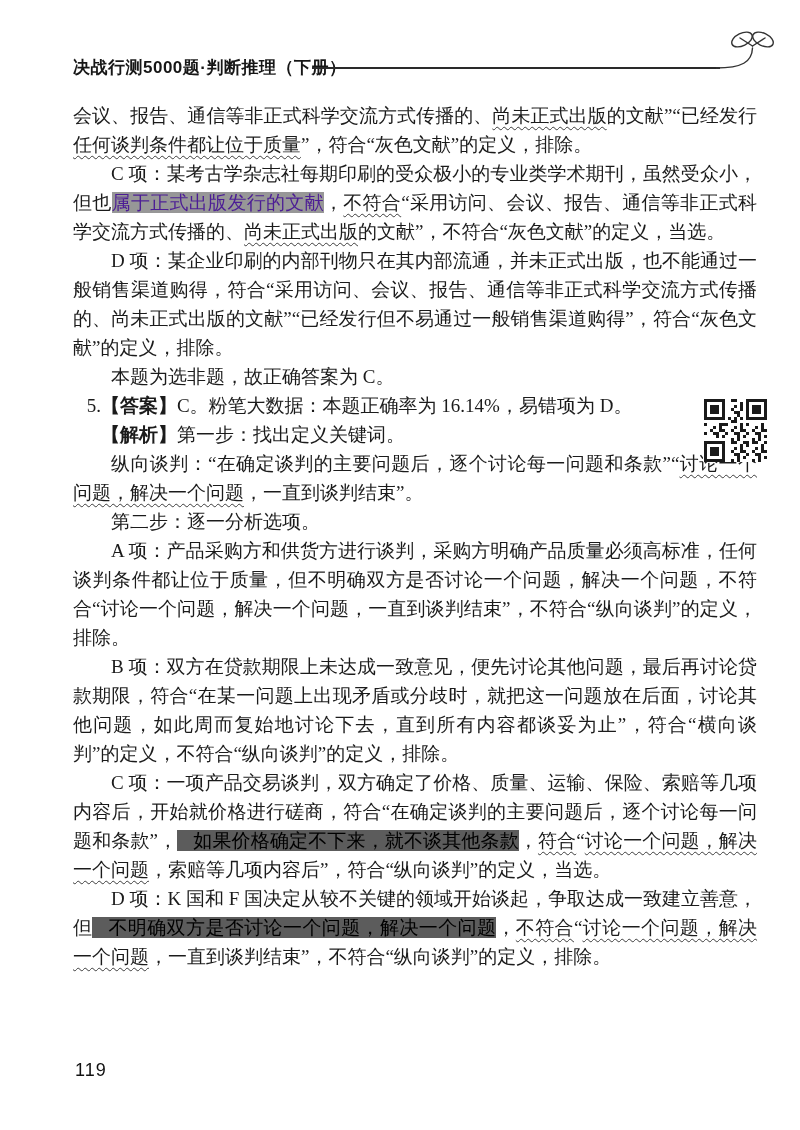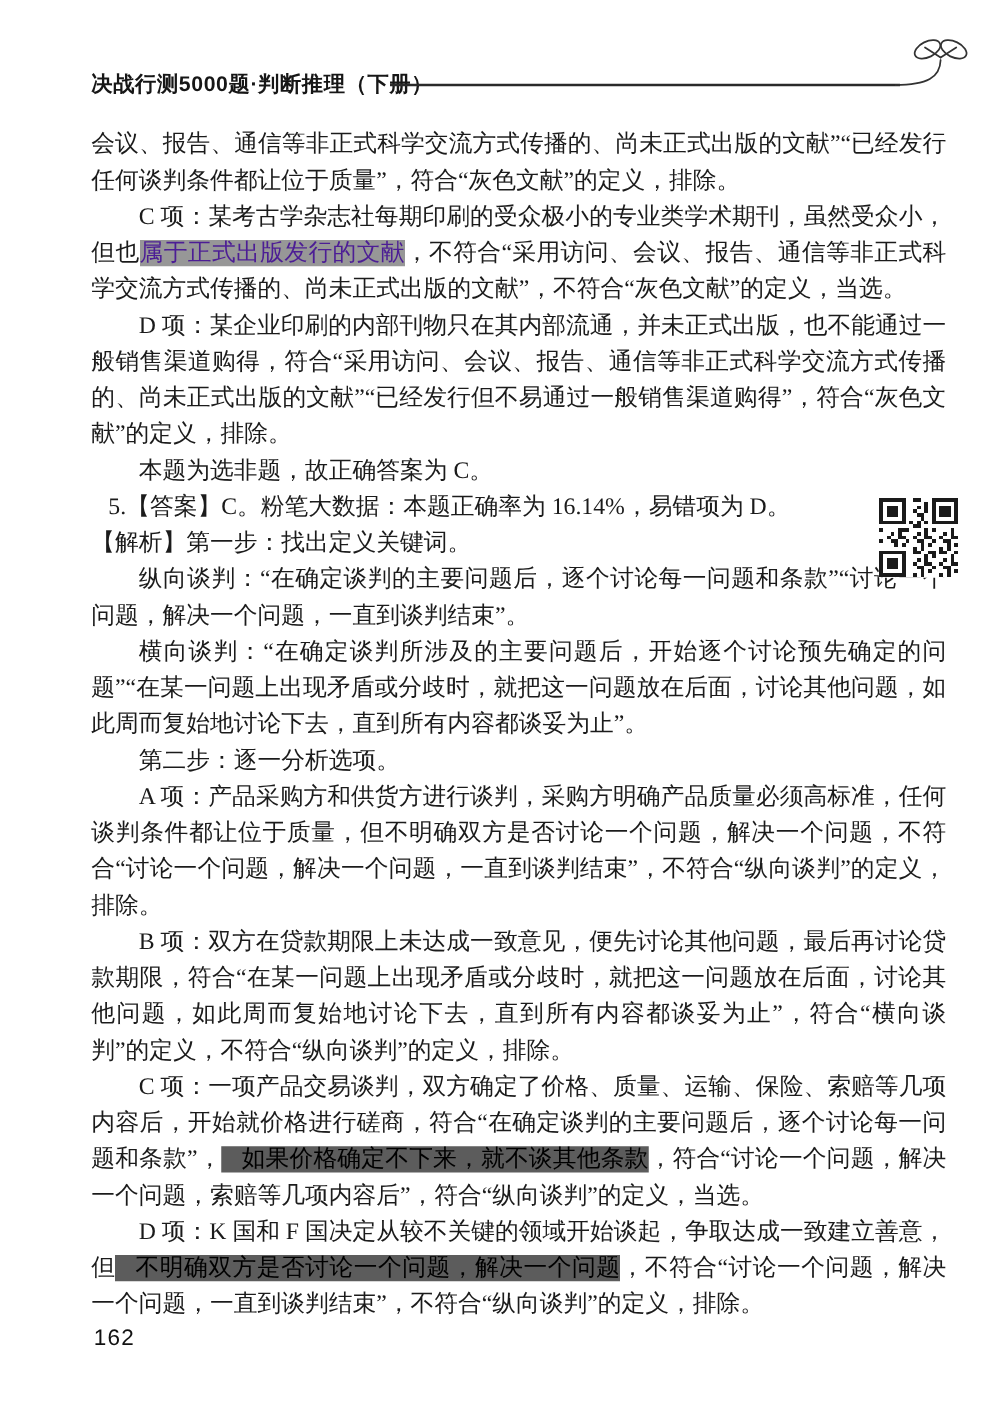--- a/index.html
+++ b/index.html
@@ -28,27 +28,28 @@
   
   .body-text{
     position:absolute;left:73px;top:101px;width:684px;
     font-size:19px;line-height:29px;
     text-align:justify;
     color:#1b1b1b;
   }
   .para{margin:0;}
   .p-indent{text-indent:2em;}
   .p-answer{text-indent:0.72em;}
-  .p-analysis{text-indent:0;}
+  .p-analysis{text-indent:0;margin-left:28px;}
 
   .seg-bold{
     font-family:"Liberation Sans","DejaVu Sans",sans-serif;
-    font-weight:normal;
+    font-weight:bold;
   }
   .seg-wavy{
+    text-decoration:underline;
     text-decoration-style:wavy;
     text-decoration-color:#3d3d3d;
     text-decoration-thickness:1px;
     text-underline-offset:4px;
   }
   .seg-hl-light{background:#979797;color:#4c1d95;}
   .seg-hl-dark{background:#5c5c5c;color:#000;padding-left:16px;}
 
   
   .qr{position:absolute;left:703px;top:398px;background:#ffffff;}
@@ -80,21 +81,20 @@
   </svg>
 
   <main class="body-text" id="body-text">
       <p class="para"><span>会议、报告、通信等非正式科学交流方式传播的、</span><span class="seg-wavy">尚未正式出版</span><span>的文献”“已经发行</span><span class="seg-wavy">任何谈判条件都让位于质量</span><span>”，符合“灰色文献”的定义，排除。</span></p>
       <p class="para p-indent"><span>C 项：某考古学杂志社每期印刷的受众极小的专业类学术期刊，虽然受众小，但也</span><span class="seg-hl-light">属于正式出版发行的文献</span><span>，</span><span class="seg-wavy">不符合</span><span>“采用访问、会议、报告、通信等非正式科学交流方式传播的、</span><span class="seg-wavy">尚未正式出版</span><span>的文献”，不符合“灰色文献”的定义，当选。</span></p>
       <p class="para p-indent"><span>D 项：某企业印刷的内部刊物只在其内部流通，并未正式出版，也不能通过一般销售渠道购得，符合“采用访问、会议、报告、通信等非正式科学交流方式传播的、尚未正式出版的文献”“已经发行但不易通过一般销售渠道购得”，符合“灰色文献”的定义，排除。</span></p>
       <p class="para p-indent"><span>本题为选非题，故正确答案为 C。</span></p>
       <p class="para p-answer"><span>5.</span><span class="seg-bold">【答案】</span><span>C。粉笔大数据：本题正确率为 16.14%，易错项为 D。</span></p>
       <p class="para p-analysis"><span class="seg-bold">【解析】</span><span>第一步：找出定义关键词。</span></p>
       <p class="para p-indent"><span>纵向谈判：“在确定谈判的主要问题后，逐个讨论每一问题和条款”“</span><span class="seg-wavy">讨论一个问题，解决一个问题</span><span>，一直到谈判结束”。</span></p>
-      <p class="para p-indent"><span>横向谈判：“在确定谈判所涉及的主要问题后，开始逐个讨论预先确定的问题”“在某一问题上出现矛盾或分歧时，就把这一问题放在后面，讨论其他问题，如此周而复始地讨论下去，直到所有内容都谈妥为止”。</span></p>
       <p class="para p-indent"><span>第二步：逐一分析选项。</span></p>
       <p class="para p-indent"><span>A 项：产品采购方和供货方进行谈判，采购方明确产品质量必须高标准，任何谈判条件都让位于质量，但不明确双方是否讨论一个问题，解决一个问题，不符合“讨论一个问题，解决一个问题，一直到谈判结束”，不符合“纵向谈判”的定义，排除。</span></p>
       <p class="para p-indent"><span>B 项：双方在贷款期限上未达成一致意见，便先讨论其他问题，最后再讨论贷款期限，符合“在某一问题上出现矛盾或分歧时，就把这一问题放在后面，讨论其他问题，如此周而复始地讨论下去，直到所有内容都谈妥为止”，符合“横向谈判”的定义，不符合“纵向谈判”的定义，排除。</span></p>
       <p class="para p-indent"><span>C 项：一项产品交易谈判，双方确定了价格、质量、运输、保险、索赔等几项内容后，开始就价格进行磋商，符合“在确定谈判的主要问题后，逐个讨论每一问题和条款”，</span><span class="seg-hl-dark">如果价格确定不下来，就不谈其他条款</span><span>，</span><span class="seg-wavy">符合</span><span>“</span><span class="seg-wavy">讨论一个问题，解决一个问题</span><span>，索赔等几项内容后”，符合“纵向谈判”的定义，当选。</span></p>
       <p class="para p-indent"><span>D 项：K 国和 F 国决定从较不关键的领域开始谈起，争取达成一致建立善意，但</span><span class="seg-hl-dark">不明确双方是否讨论一个问题，解决一个问题</span><span>，</span><span class="seg-wavy">不符合</span><span>“</span><span class="seg-wavy">讨论一个问题，解决一个问题</span><span>，一直到谈判结束”，不符合“纵向谈判”的定义，排除。</span></p>
     </main>
 
   <svg class="qr" id="qr-code" width="64" height="64" viewBox="0 0 64 64" shape-rendering="crispEdges">
       <rect x="0" y="0" width="64" height="64" fill="#fff"></rect>
       <rect x="0.5" y="0.5" width="3" height="3" fill="#1a1a1a"></rect>
@@ -280,14 +280,14 @@
       <rect x="33.5" y="57.5" width="3" height="3" fill="#1a1a1a"></rect>
       <rect x="39.5" y="57.5" width="3" height="3" fill="#1a1a1a"></rect>
       <rect x="54.5" y="57.5" width="3" height="3" fill="#1a1a1a"></rect>
       <rect x="60.5" y="57.5" width="3" height="3" fill="#1a1a1a"></rect>
       <rect x="27.5" y="60.5" width="3" height="3" fill="#1a1a1a"></rect>
       <rect x="33.5" y="60.5" width="3" height="3" fill="#1a1a1a"></rect>
       <rect x="48.5" y="60.5" width="3" height="3" fill="#1a1a1a"></rect>
       <rect x="54.5" y="60.5" width="3" height="3" fill="#1a1a1a"></rect>
     </svg>
 
-  <div class="page-number">162</div>
+  <div class="page-number">119</div>
 </div>
 
 </body></html>

